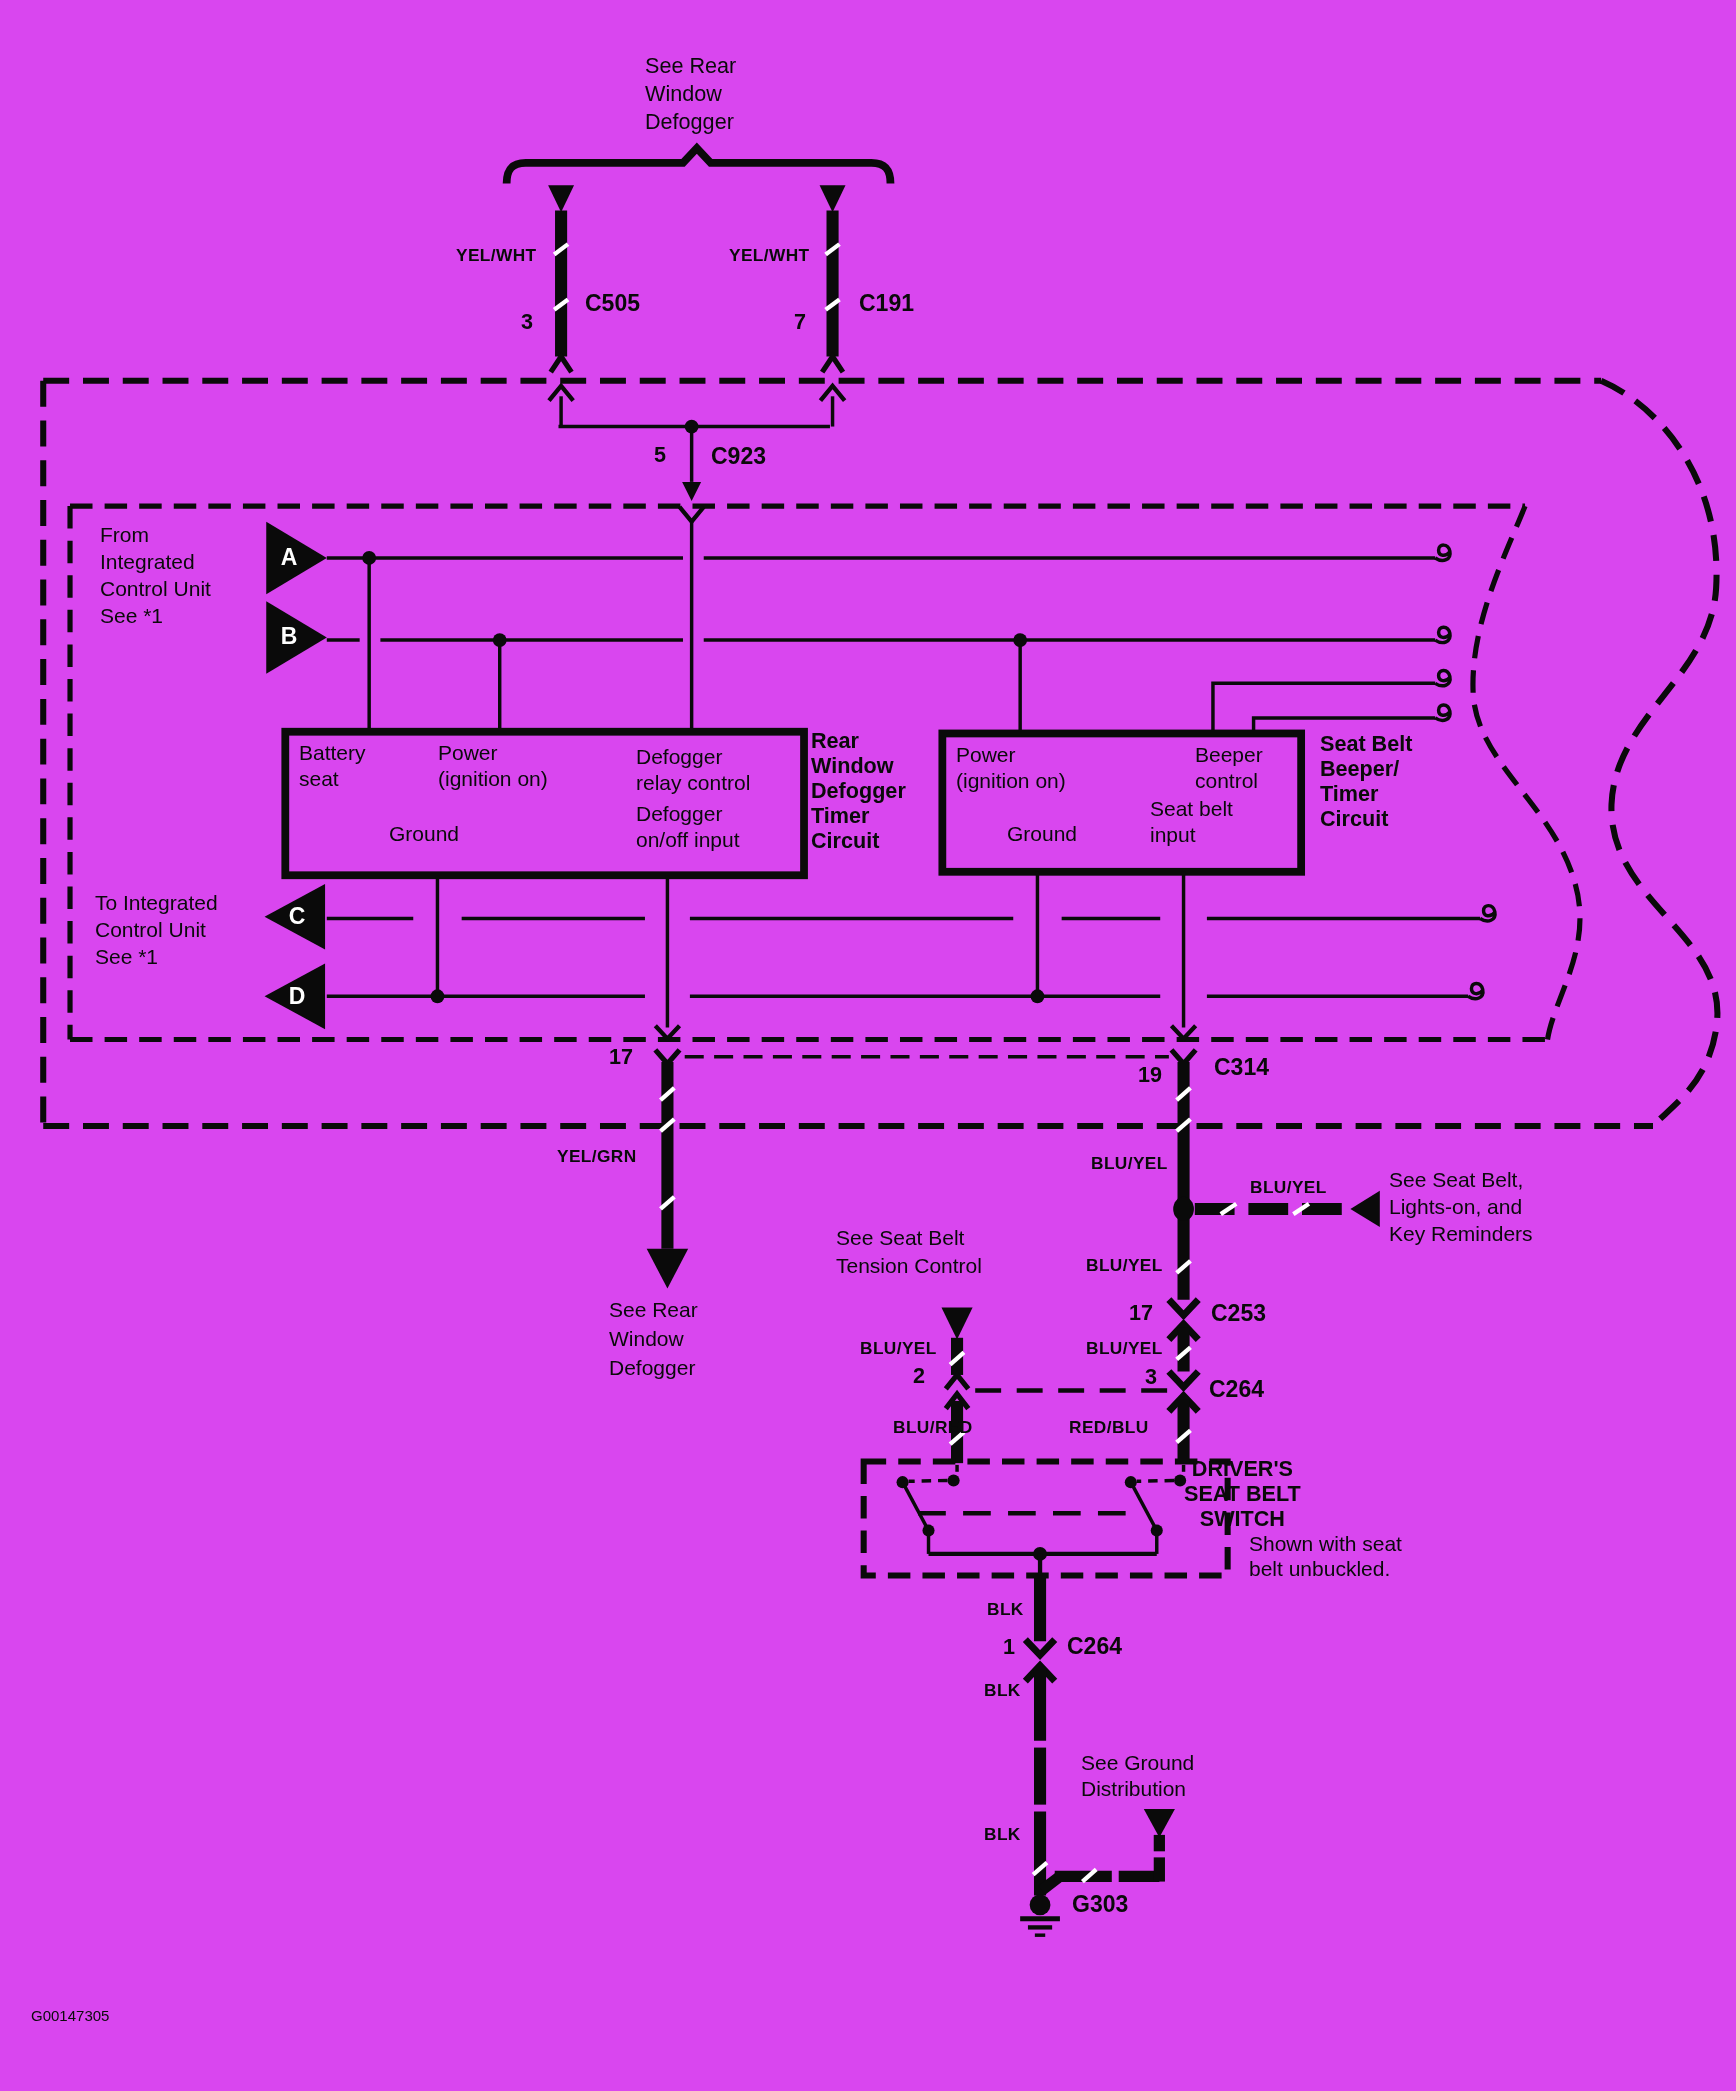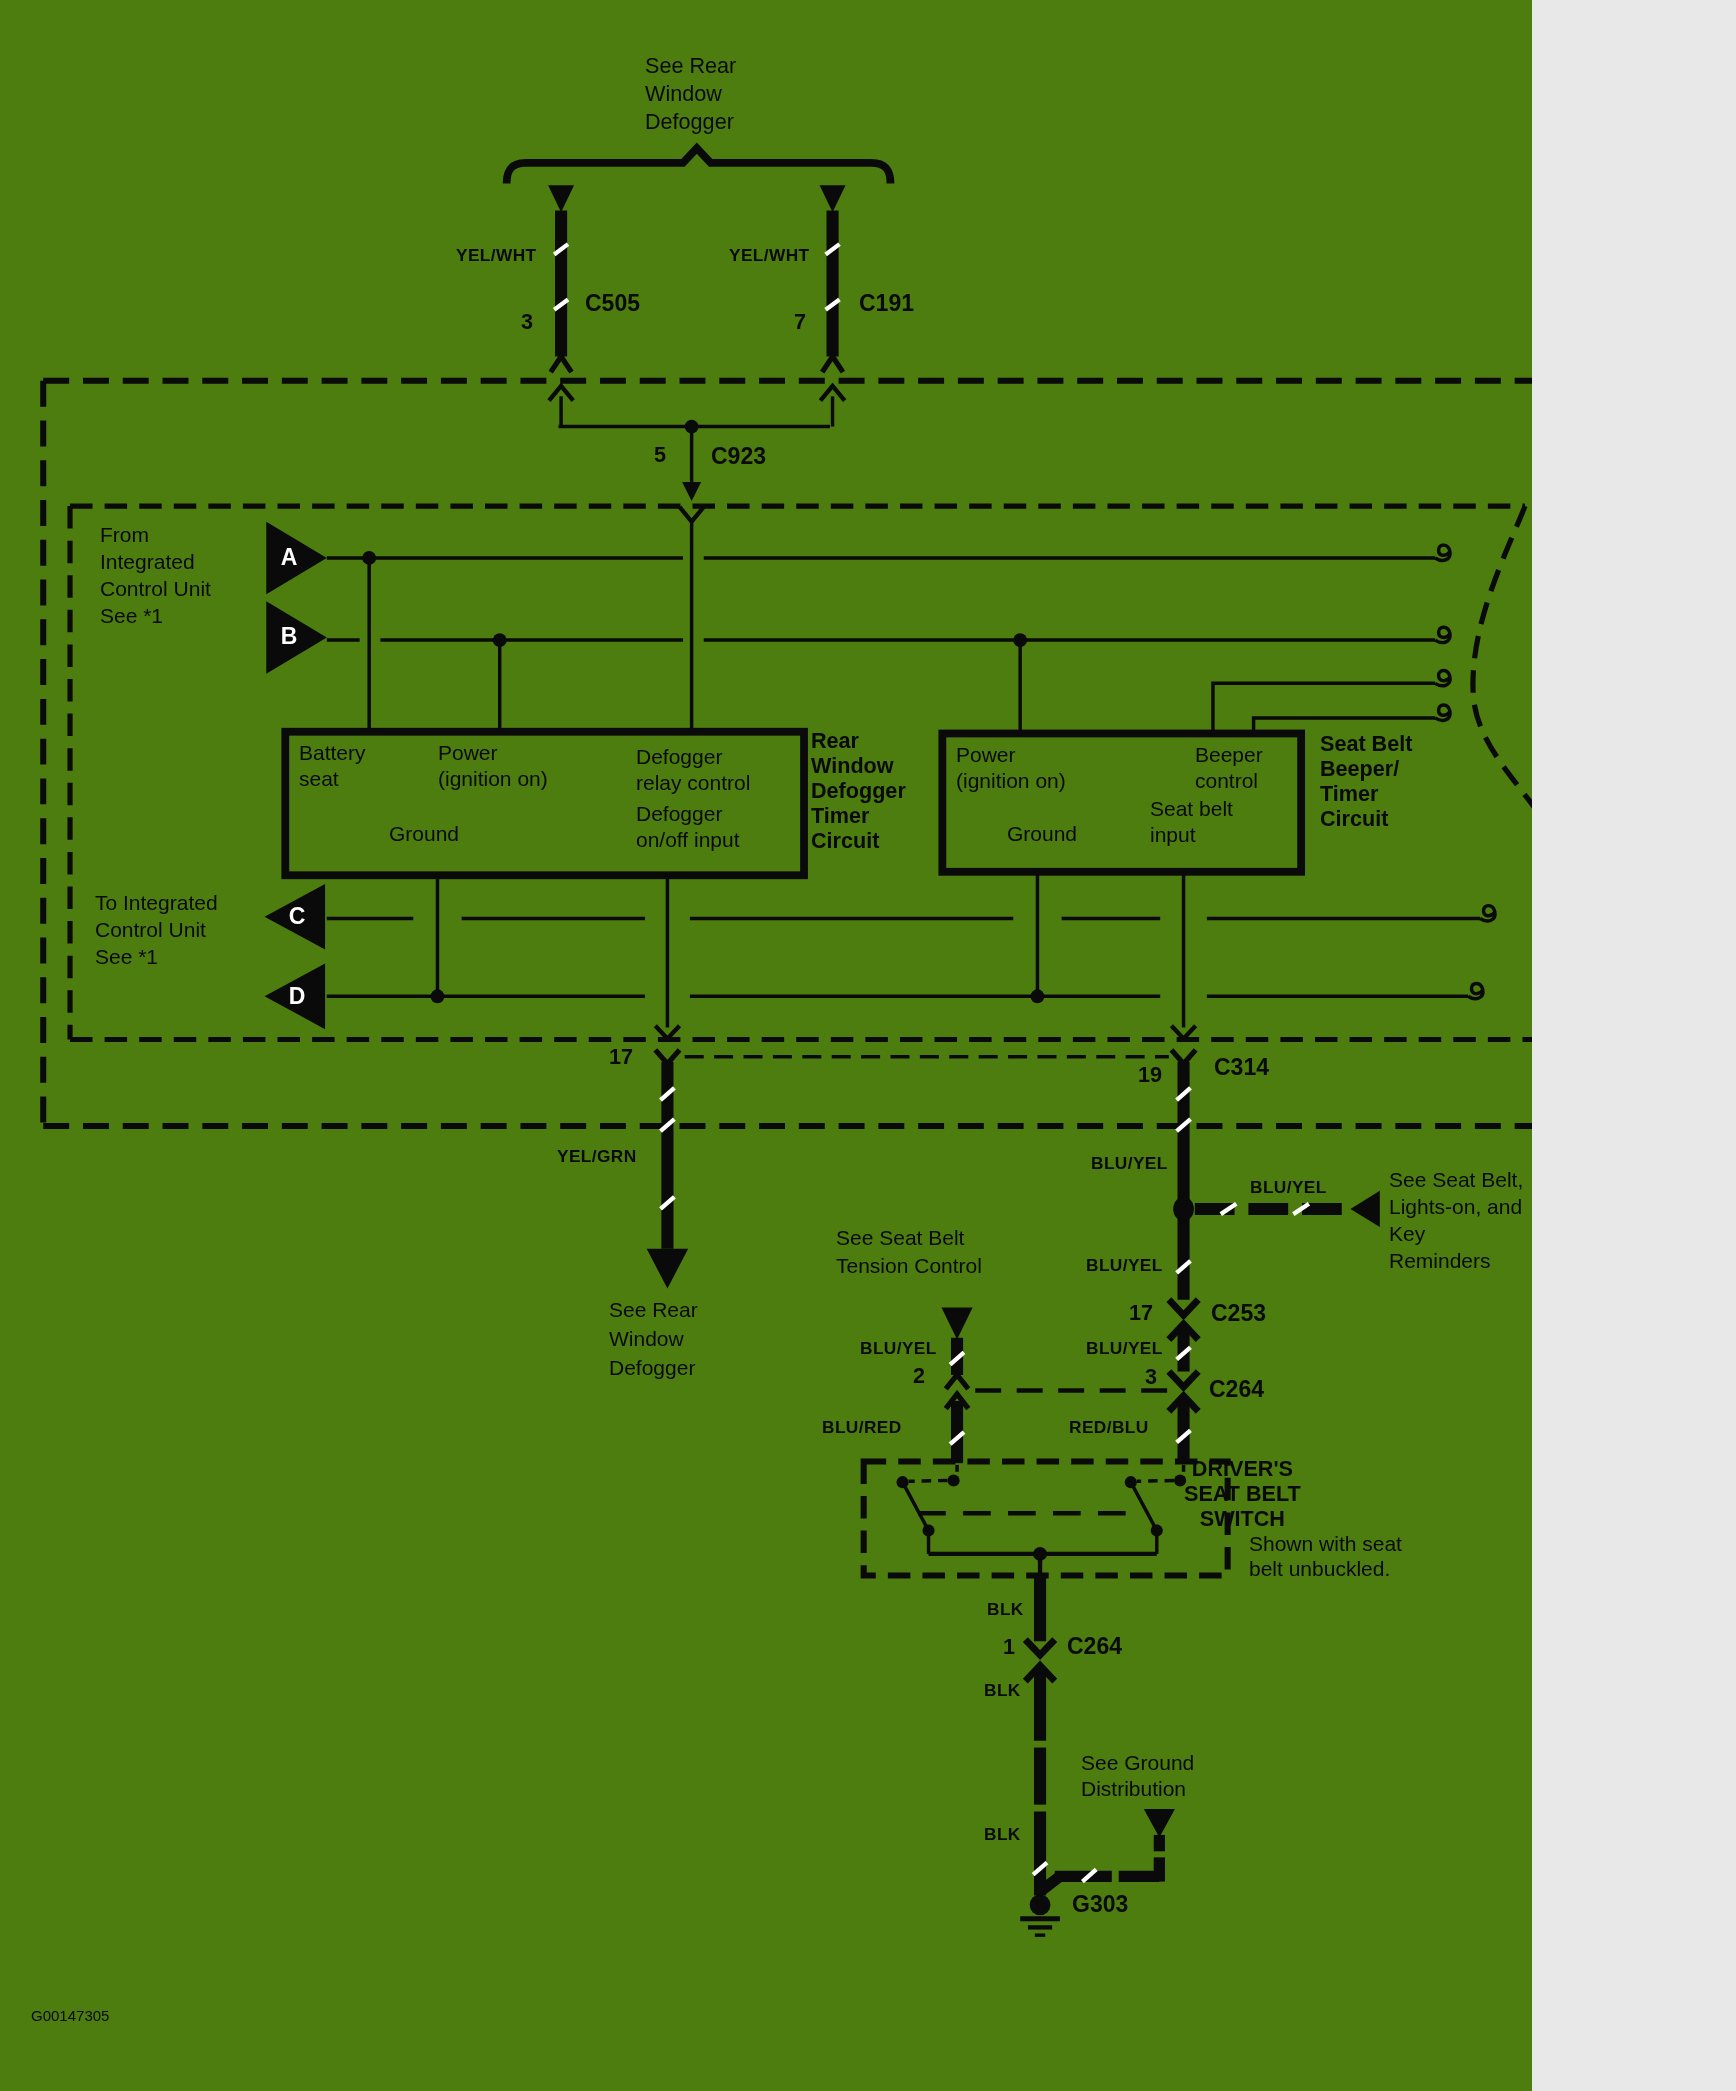--- a/index.html
+++ b/index.html
@@ -1,16 +1,16 @@
 <!DOCTYPE html>
 <html style="font-size:14px"><head>
 <meta charset="utf-8">
 <style>
   html,body{margin:0;padding:0;background:#e8e8e8;}
-  #stage{position:relative;width:1532px;height:2092px;background:#4d7c0f;overflow:hidden;
+  #stage{position:relative;width:1736px;height:2092px;background:#d946ef;overflow:hidden;
          font-family:"Liberation Sans", sans-serif;color:#0a0a0a;}
   #wires{position:absolute;left:0;top:0;}
   .t{position:absolute;white-space:pre-line;line-height:26px;font-size:21px;color:#0a0a0a;}
   .side{font-weight:bold;font-size:21.6px;line-height:25px;}
   .wire{font-weight:bold;font-size:17.3px;line-height:19px;letter-spacing:0.4px;}
   .pin{font-weight:bold;font-size:21.6px;line-height:22.5px;}
   .conn{font-weight:bold;font-size:23px;line-height:24px;}
   .letter{font-weight:bold;font-size:23px;color:#ffffff;width:38px;text-align:center;line-height:24px;}
   .caption{font-size:24px;line-height:28px;}
   .gid{font-size:15px;line-height:19px;}
@@ -298,21 +298,21 @@
 <div class="t pin" style="left:1129px;top:1302px;">17</div>
 <div class="t conn" style="left:1211px;top:1301px;">C253</div>
 
 <div class="t wire" style="left:860px;top:1339px;">BLU/YEL</div>
 <div class="t wire" style="left:1086px;top:1339px;">BLU/YEL</div>
 
 <div class="t pin" style="left:913px;top:1365px;">2</div>
 <div class="t pin" style="left:1145px;top:1366px;">3</div>
 <div class="t conn" style="left:1209px;top:1377px;">C264</div>
 
-<div class="t wire" style="left:822px;top:1418px;">BLU/RED</div>
+<div class="t wire" style="left:893px;top:1418px;">BLU/RED</div>
 <div class="t wire" style="left:1069px;top:1418px;">RED/BLU</div>
 
 <div class="t side" style="left:1184px;top:1456px;text-align:center;">DRIVER'S
 SEAT BELT
 SWITCH</div>
 <div class="t" style="left:1249px;top:1531px;line-height:25px;">Shown with seat
 belt unbuckled.</div>
 
 <div class="t wire" style="left:987px;top:1600px;">BLK</div>
 <div class="t pin" style="left:1003px;top:1636px;">1</div>

